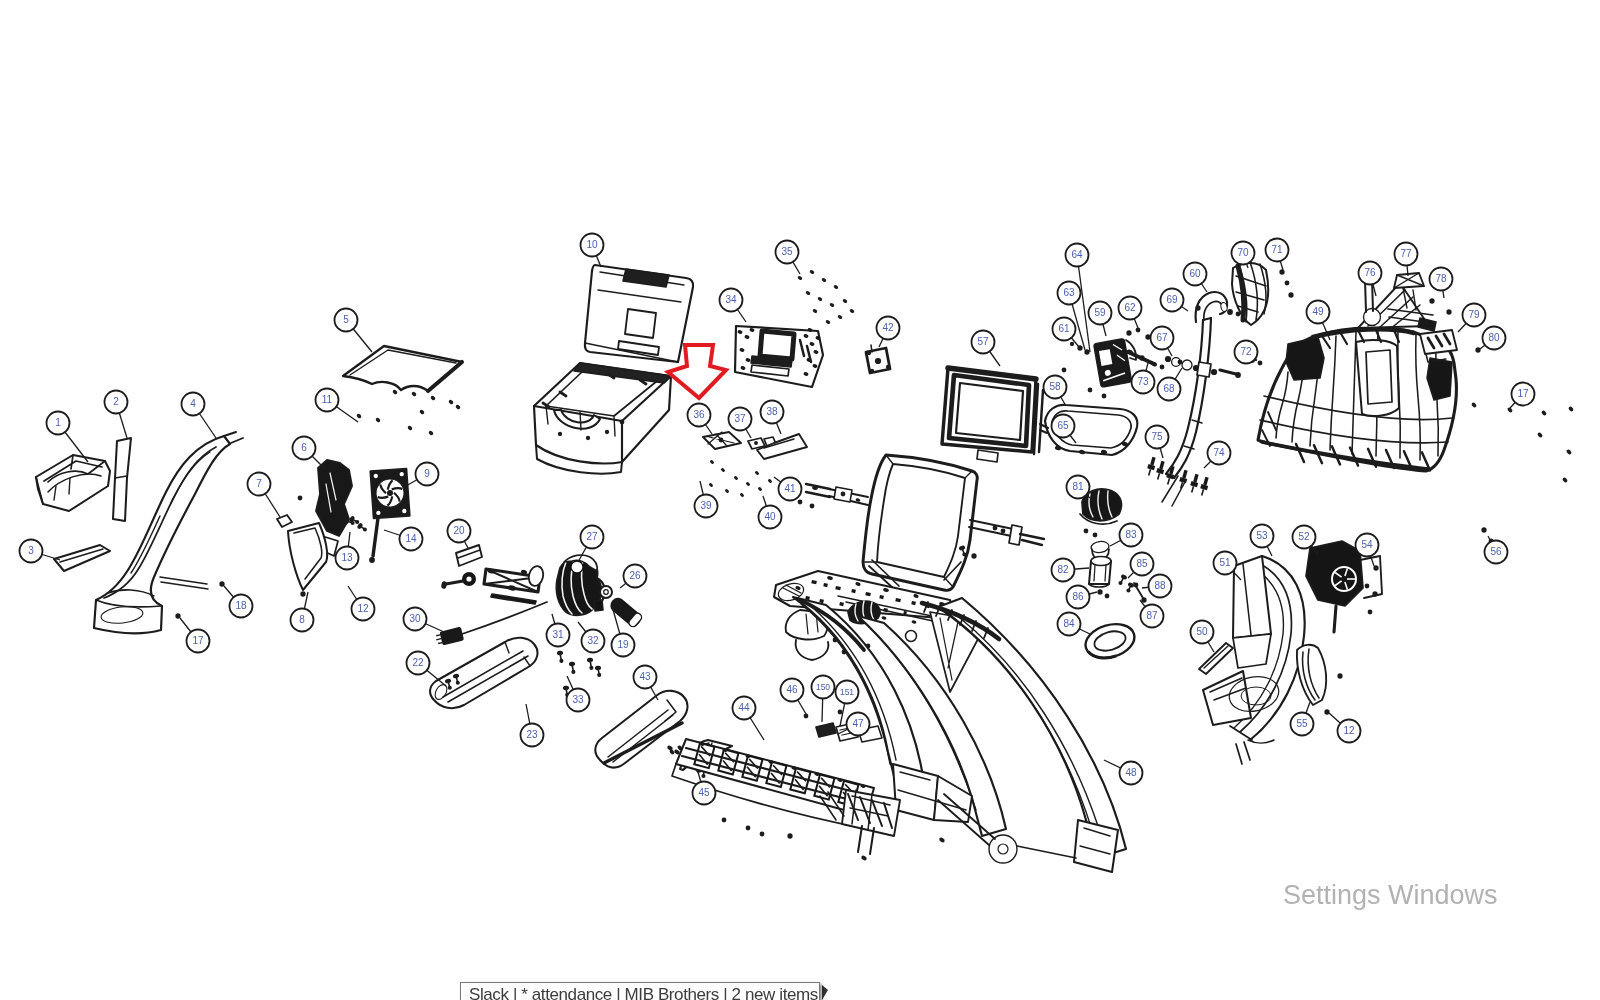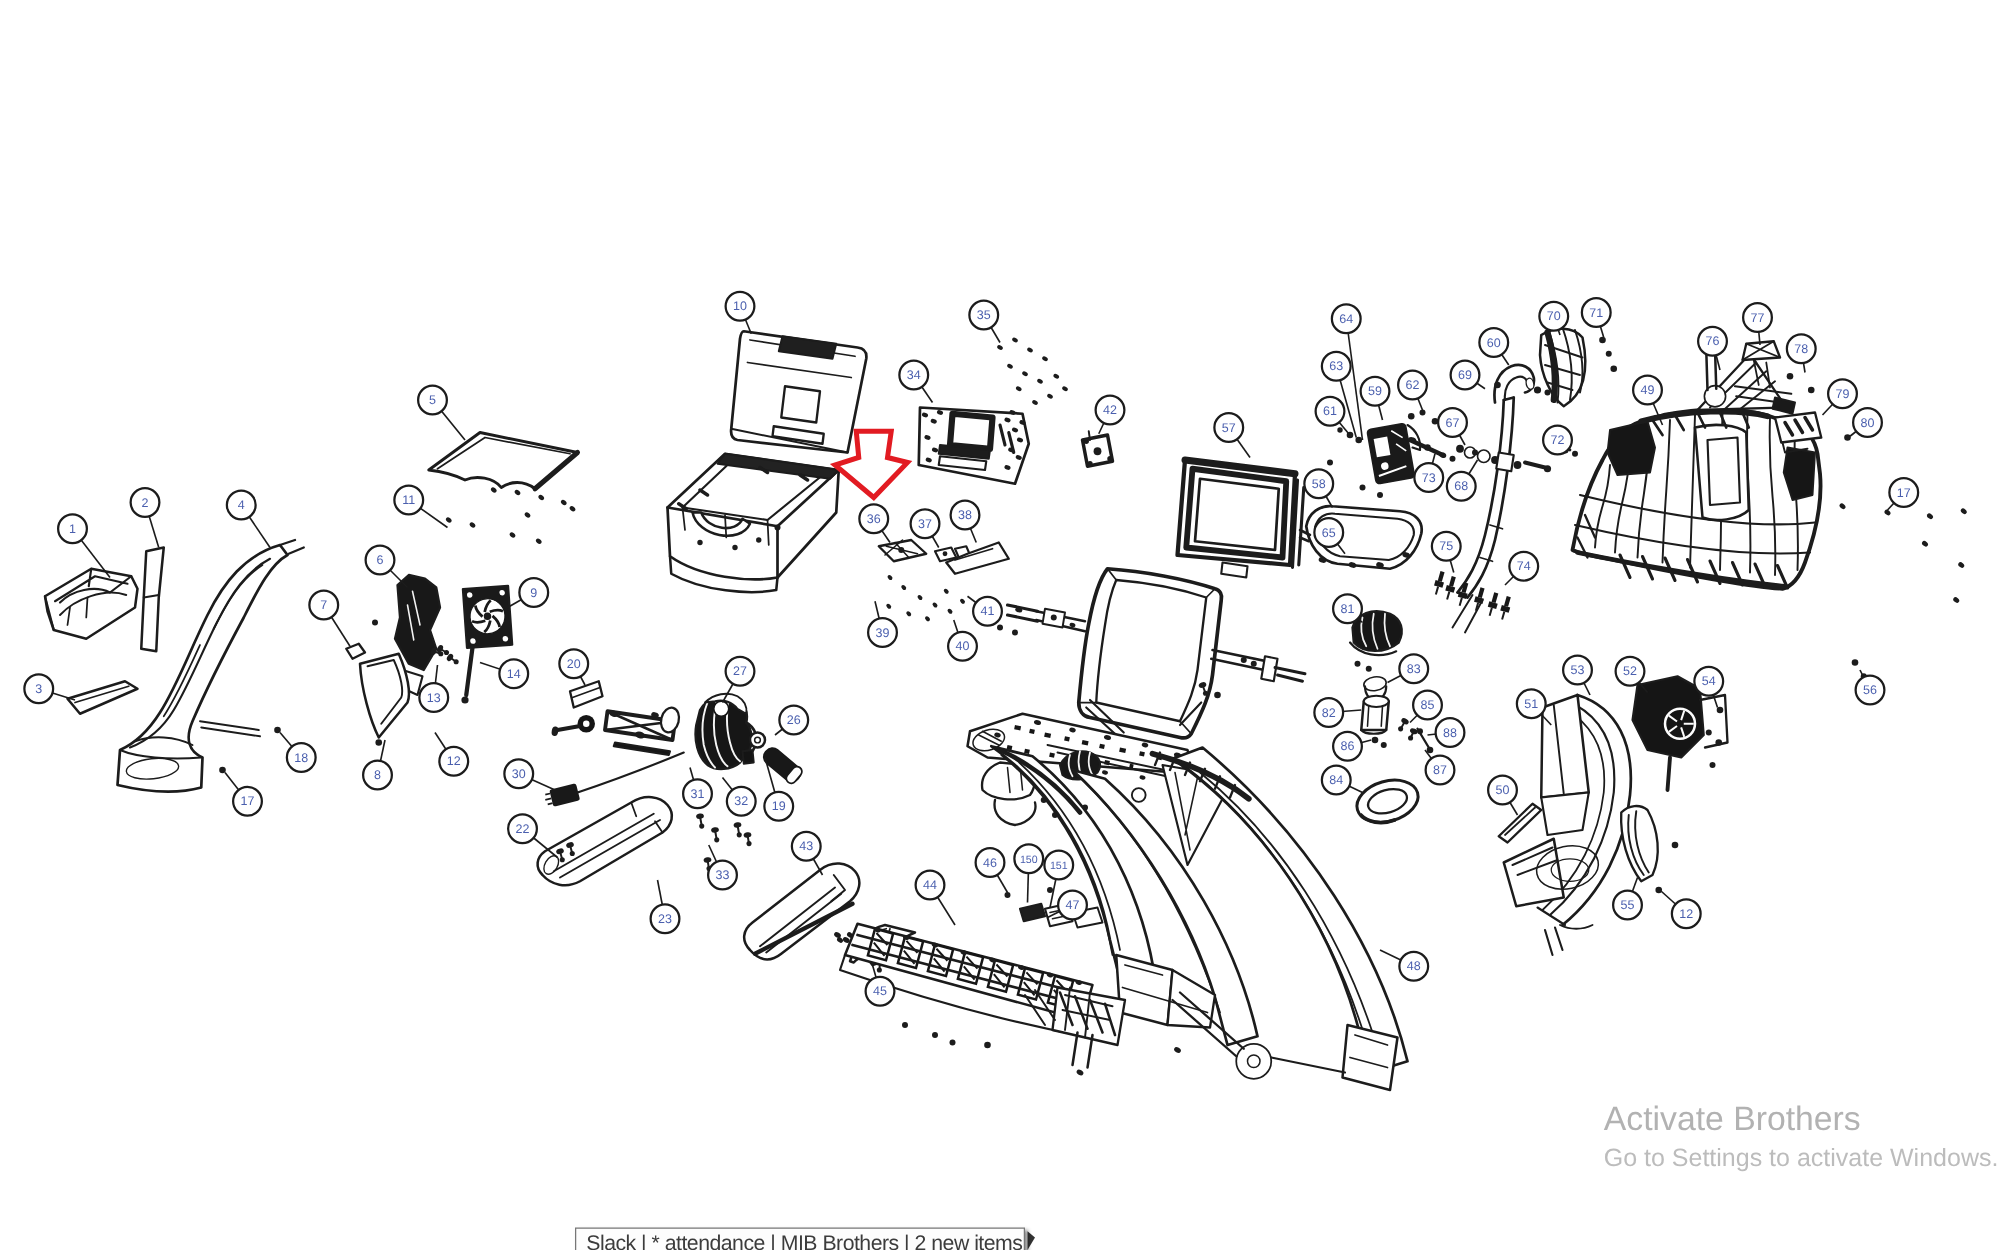--- a/index.html
+++ b/index.html
@@ -823,17 +823,16 @@
 <text x="1367" y="548.4" font-size="10" fill="#4a5fae" text-anchor="middle" font-family="Liberation Sans, sans-serif">54</text>
 <circle cx="1202" cy="632" r="11.5" fill="#fff" stroke="#1c1c1c" stroke-width="1.8"></circle>
 <text x="1202" y="635.4" font-size="10" fill="#4a5fae" text-anchor="middle" font-family="Liberation Sans, sans-serif">50</text>
 <circle cx="1302" cy="724" r="11.5" fill="#fff" stroke="#1c1c1c" stroke-width="1.8"></circle>
 <text x="1302" y="727.4" font-size="10" fill="#4a5fae" text-anchor="middle" font-family="Liberation Sans, sans-serif">55</text>
 <circle cx="1349" cy="731" r="11.5" fill="#fff" stroke="#1c1c1c" stroke-width="1.8"></circle>
 <text x="1349" y="734.4" font-size="10" fill="#4a5fae" text-anchor="middle" font-family="Liberation Sans, sans-serif">12</text>
 <circle cx="1496" cy="552" r="11.5" fill="#fff" stroke="#1c1c1c" stroke-width="1.8"></circle>
 <text x="1496" y="555.4" font-size="10" fill="#4a5fae" text-anchor="middle" font-family="Liberation Sans, sans-serif">56</text>
 </svg>
-<div class="aw1">Activate Brothers</div>
-<div class="aw2">Go to Settings to activate Windows.</div>
+<div class="aw1">Settings Windows</div>
 <div style="position:absolute; left:822px; top:985px; width:0; height:0; border-left:6px solid #333; border-top:5px solid transparent; border-bottom:10px solid transparent;"></div>
 <div class="slack">Slack | * attendance | MIB Brothers | 2 new items</div>
 </div>
 
 </body></html>

